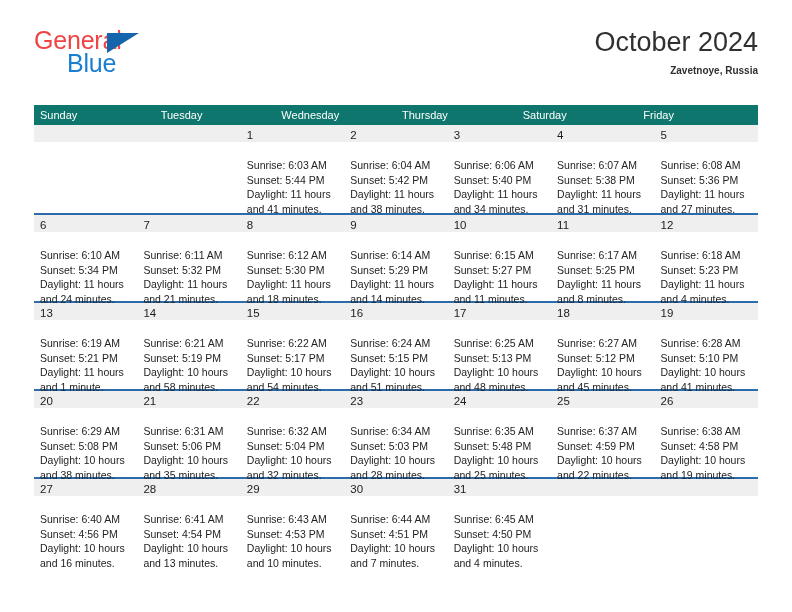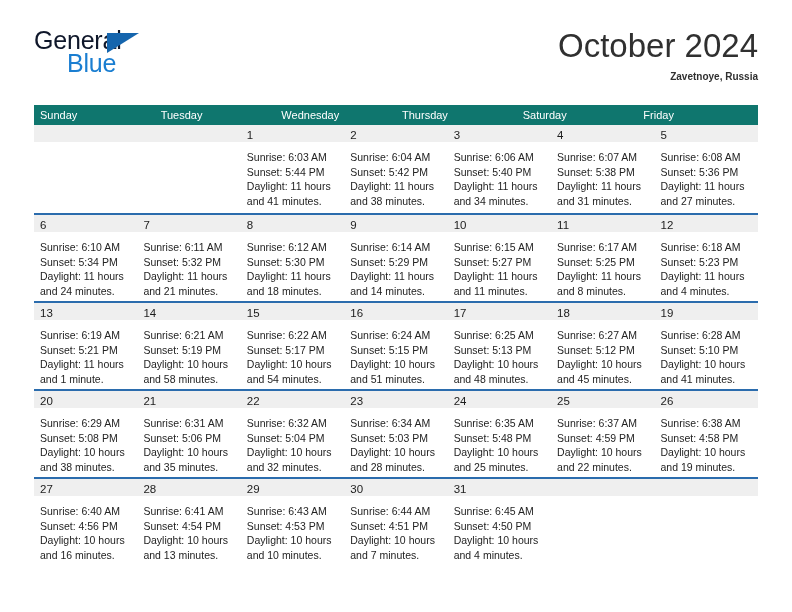--- a/index.html
+++ b/index.html
@@ -35,21 +35,21 @@
     top: 0;
     width: 230px;
     height: 62px;
   }
   .brand-general {
     position: absolute;
     left: 0;
     top: 0;
     font-size: 25px;
     letter-spacing: -0.2px;
-    color: #0f172a;
+    color: #ef4444;
     line-height: 1;
     font-family: "Liberation Sans", sans-serif;
   }
   .brand-tri {
     position: absolute;
     left: 73px;
     top: 5px;
     width: 0;
     height: 0;
     border-left: 32px solid #1565ad;
@@ -65,21 +65,21 @@
     line-height: 1;
   }
 
   .title-block {
     position: absolute;
     right: 0;
     top: 0;
     text-align: right;
   }
   .cal-title {
-    font-size: 33px;
+    font-size: 27px;
     color: #303030;
     line-height: 1.1;
     white-space: nowrap;
   }
   .cal-sub {
     margin-top: 7px;
     font-size: 10px;
     color: #303030;
     font-weight: bold;
     white-space: nowrap;
@@ -127,21 +127,21 @@
     height: 17px;
     padding: 0 0 0 6px;
     box-sizing: border-box;
   }
   .day-num {
     font-size: 11.5px;
     color: #1c1c1c;
     line-height: 17px;
   }
   .day-body {
-    padding: 8px 5px 0 6px;
+    padding: 16px 5px 0 6px;
   }
   .day-line {
     font-size: 10.5px;
     color: #232323;
     line-height: 14.6px;
     white-space: nowrap;
   }
   .day-cell.empty .day-num-strip {
     background: #efefef;
   }

